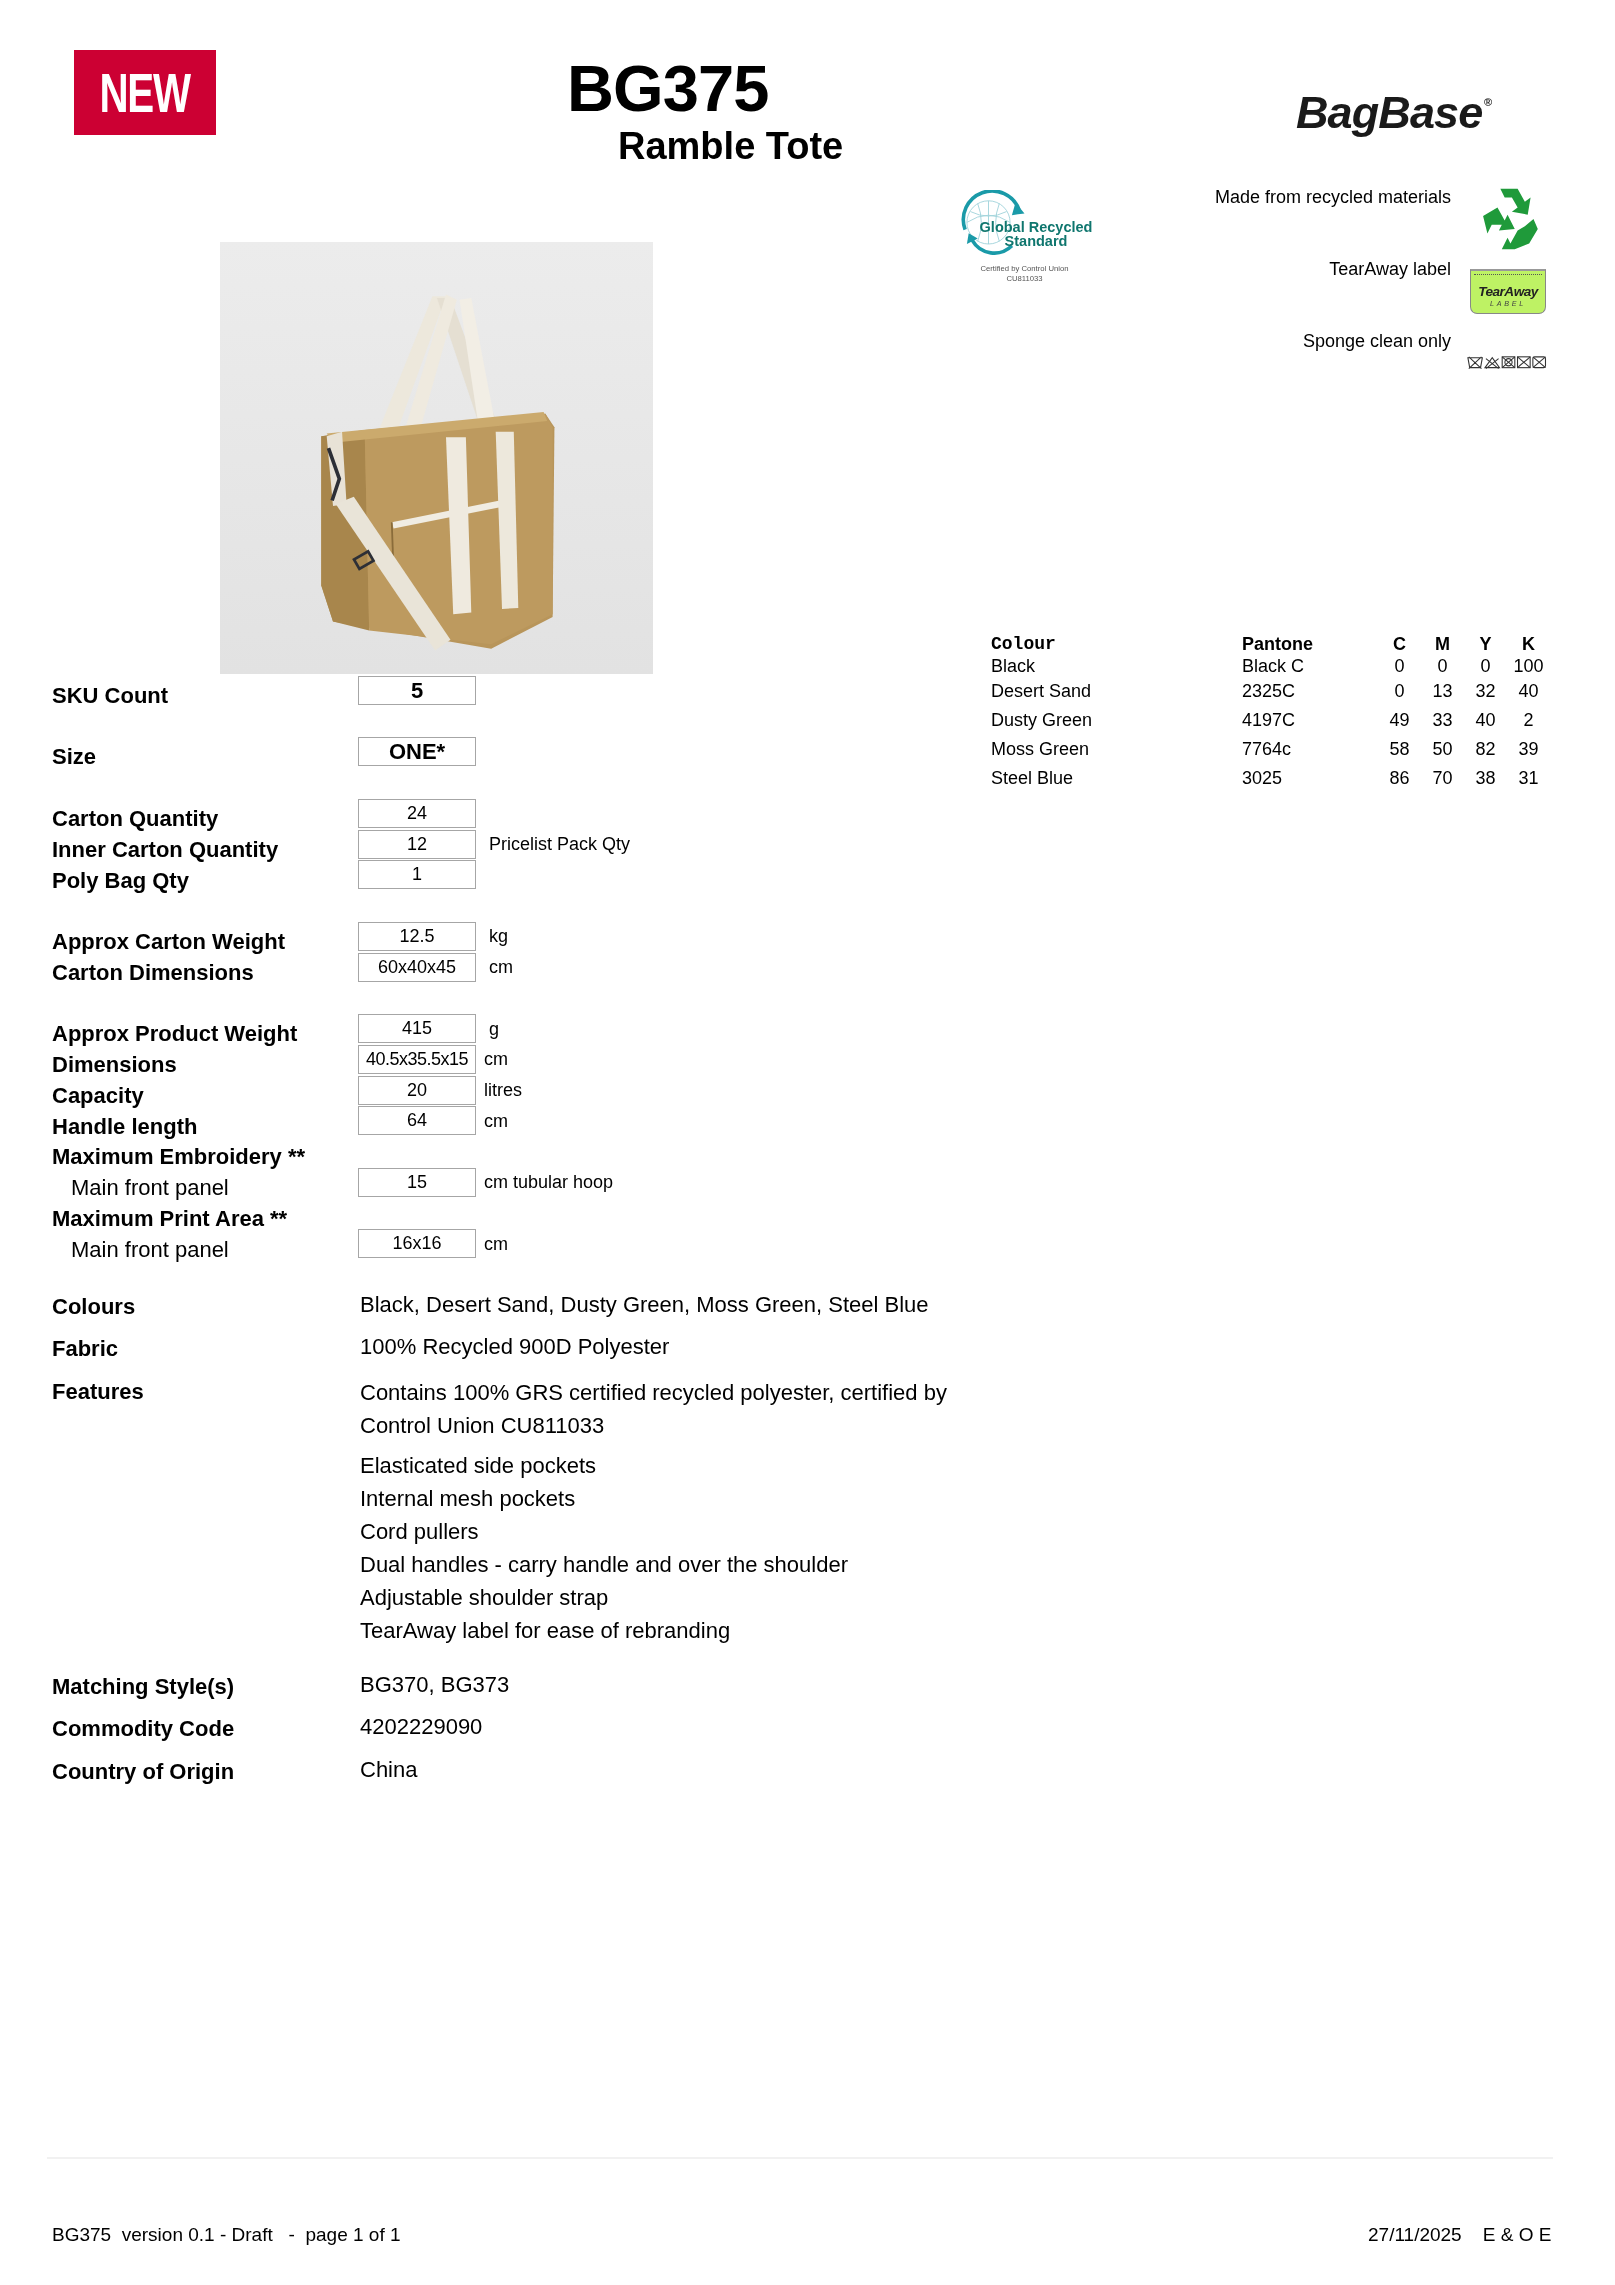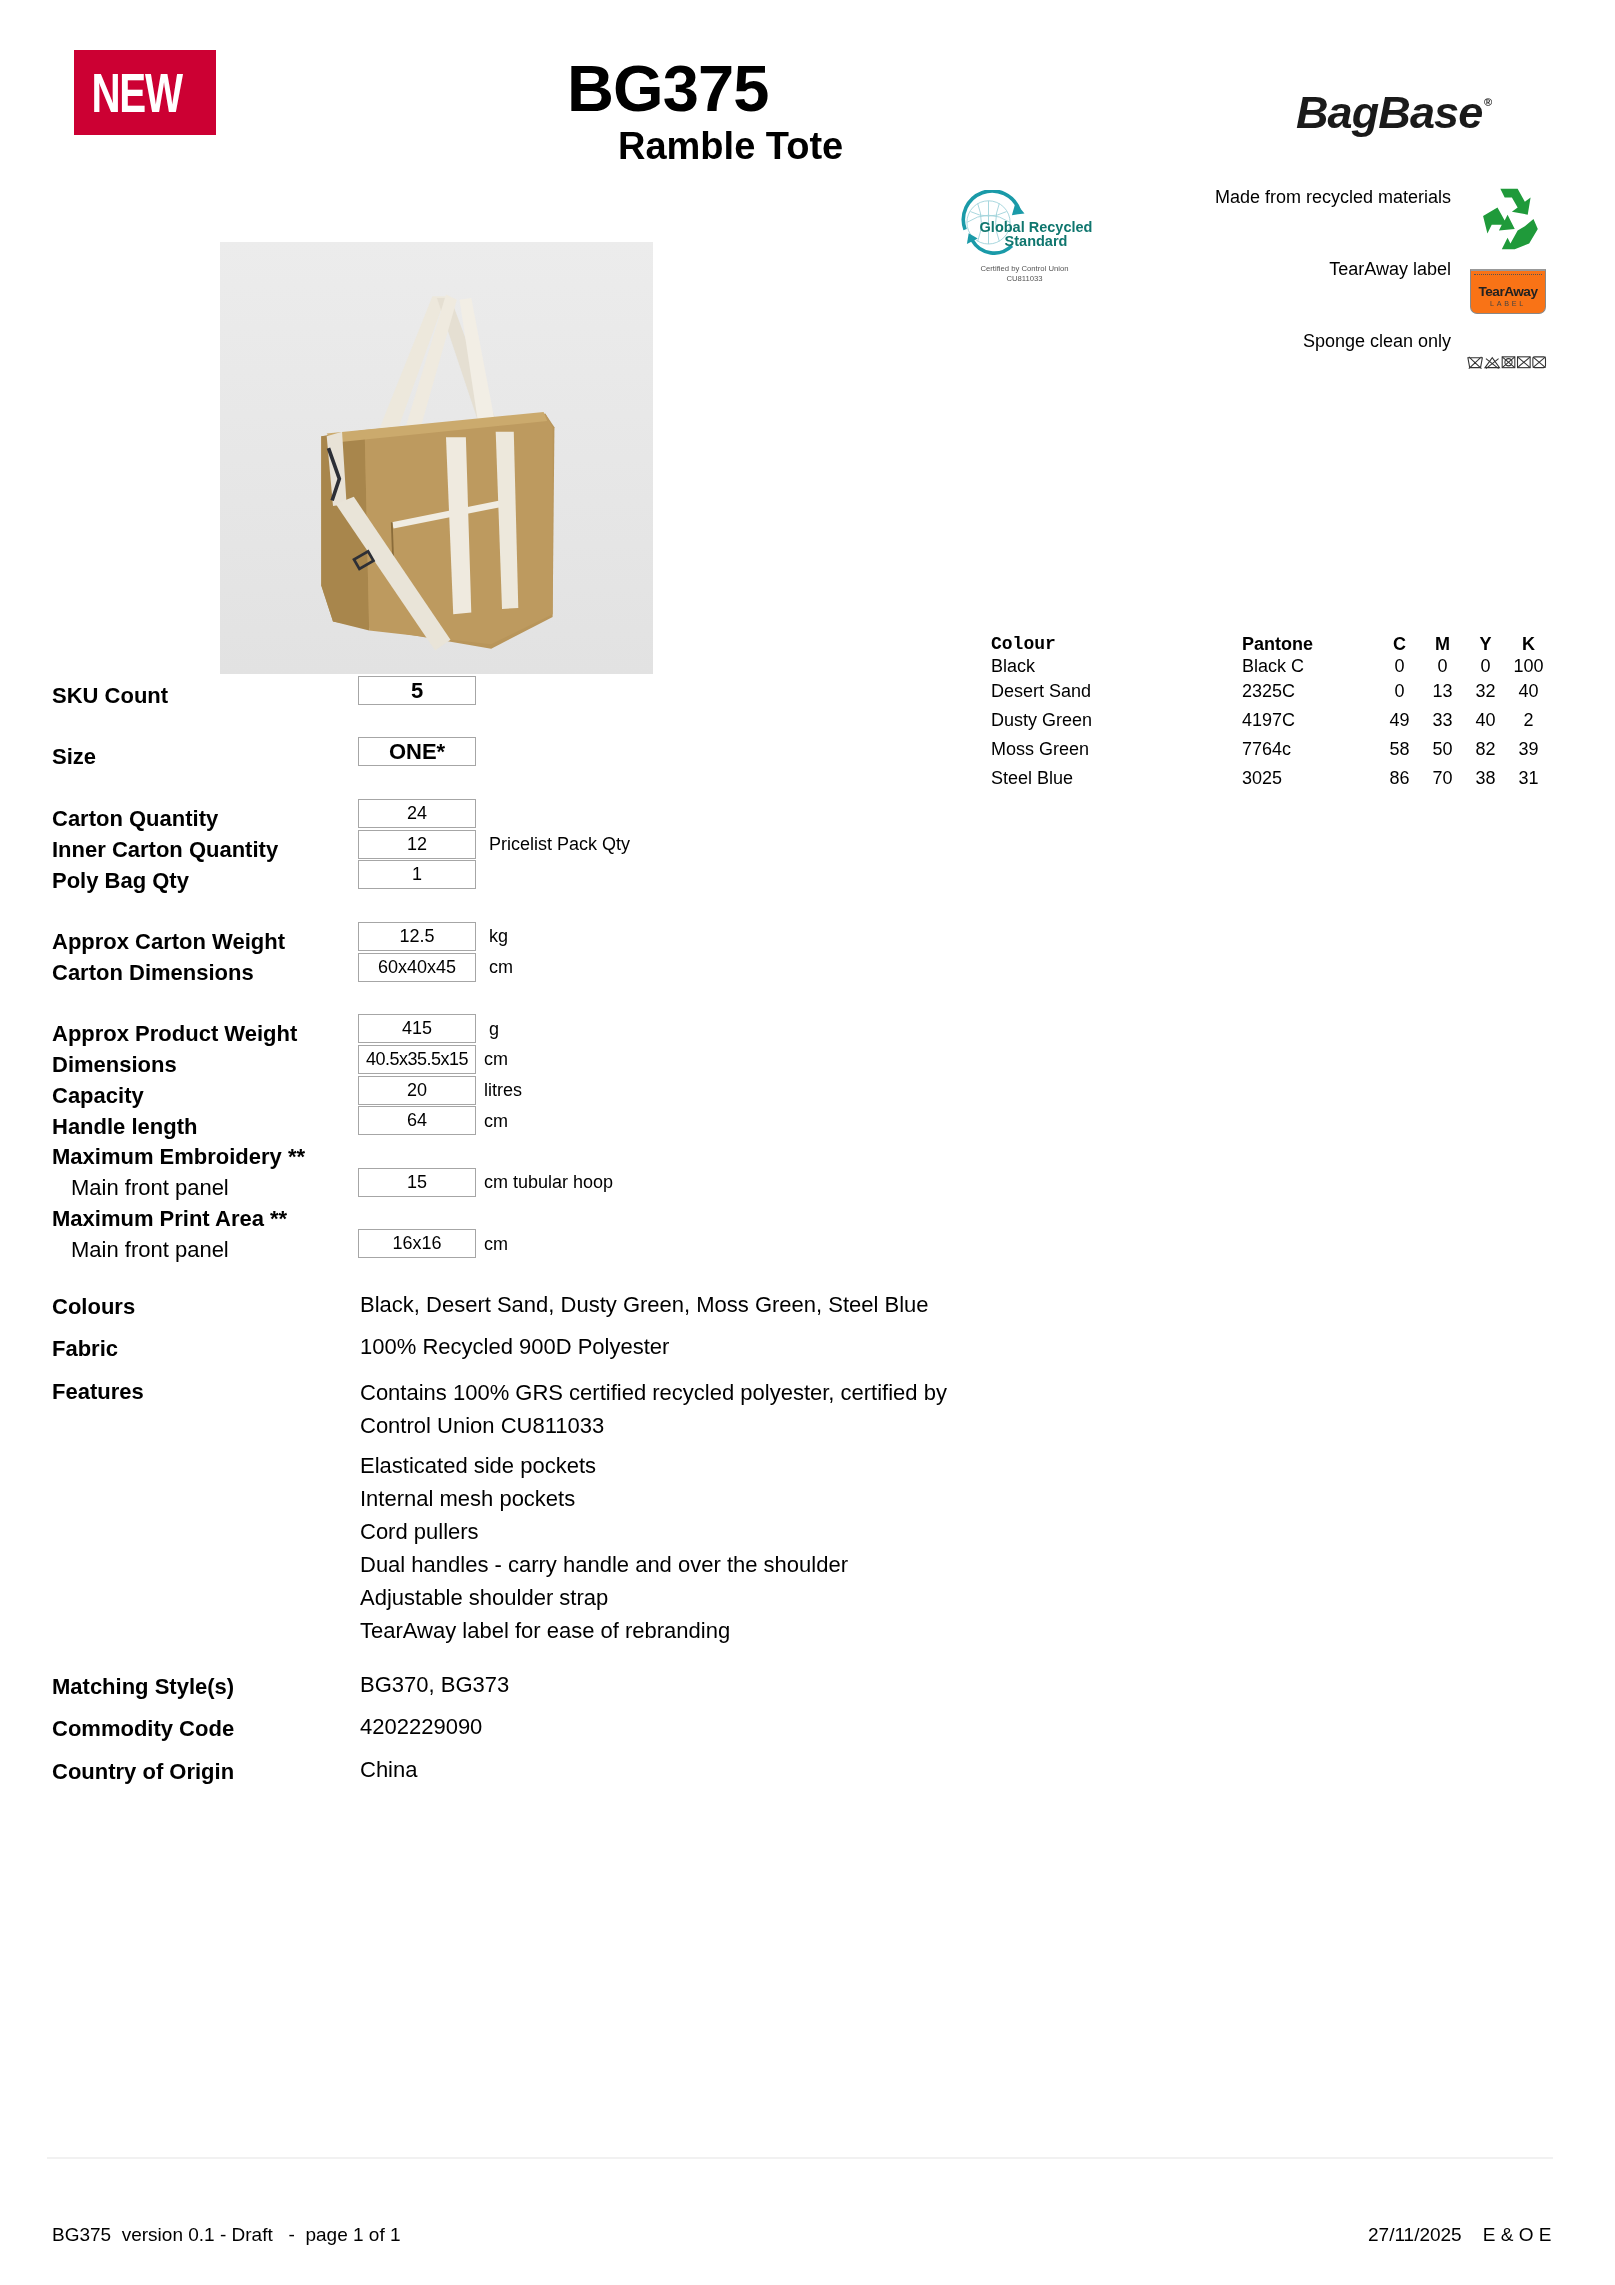--- a/index.html
+++ b/index.html
@@ -2,41 +2,41 @@
 <html style="font-size:14.5px"><head>
 <meta charset="utf-8">
 <style>
   html, body { margin: 0; padding: 0; background: #ffffff; }
   body { width: 1616px; height: 2285px; position: relative; overflow: hidden;
          font-family: "Liberation Sans", sans-serif; color: #000; }
   .abs { position: absolute; }
 
   
   .new-badge { left: 74px; top: 50px; width: 142px; height: 85px; background: #cc0033;
-               display: flex; align-items: center; justify-content: flex-start; }
+               display: flex; align-items: center; justify-content: center; }
   .new-badge span { color: #fff; font-family: "Liberation Sans", sans-serif; font-weight: 700;
                     font-size: 56px; letter-spacing: -1.8px; transform: scaleX(0.72); display: inline-block; }
   .code { left: 567px; top: 51px; font-size: 65px; font-weight: 700; letter-spacing: -0.9px; }
   .name { left: 618px; top: 125px; font-size: 38px; font-weight: 700; }
   .brand { left: 1296px; top: 87px; font-size: 45px; font-weight: 700; font-style: italic;
            letter-spacing: -0.9px; color: #1a1a1a; }
   .brand sup { font-size: 11px; font-style: normal; vertical-align: top; position: relative; top: 9px; margin-left: 1.8px; }
 
   
   .grs { left: 952px; top: 190px; width: 145px; height: 100px; }
   .grs-title { position: absolute; left: 27px; top: 31px; font-size: 14.5px; font-weight: 700; line-height: 13.6px;
                text-align: center; width: 114px; color: #0f766e; }
   .grs-cert { position: absolute; left: 0; top: 74px; width: 145px; font-size: 7.7px; color: #555;
               text-align: center; line-height: 10px; }
 
   
   .feat-label { right: 165px; font-size: 18px; text-align: right; white-space: nowrap; }
   .recycle { left: 1473px; top: 183px; width: 72px; height: 72px; }
   .tearaway { left: 1470px; top: 269px; width: 76px; height: 45px; border: 1.8px solid #888; border-radius: 0 0 7.2px 7.2px;
-              border-top: 2.7px solid #999; background: #f97316; box-sizing: border-box; }
+              border-top: 2.7px solid #999; background: #bef264; box-sizing: border-box; font-style: italic; }
   .tearaway .t1 { position: absolute; left: 0; right: 0; top: 12.7px; text-align: center; font-size: 13.6px; font-weight: 700;
                   letter-spacing: -0.5px; color: #222; }
   .tearaway .t2 { position: absolute; left: 0; right: 0; top: 28px; text-align: center; font-size: 7.2px; letter-spacing: 2.7px; color: #444; }
   .tearaway .dots { position: absolute; left: 2.7px; right: 2.7px; top: 2.7px; border-top: 0.9px dotted #555; }
 
   
   .photo { left: 220px; top: 242px; width: 433px; height: 432px; background: linear-gradient(180deg,#ececec 0%,#e6e6e6 60%,#e2e2e2 100%); overflow: hidden; }
 
   
   .ctable { left: 991px; top: 633px; border-collapse: collapse; font-size: 18px; }

